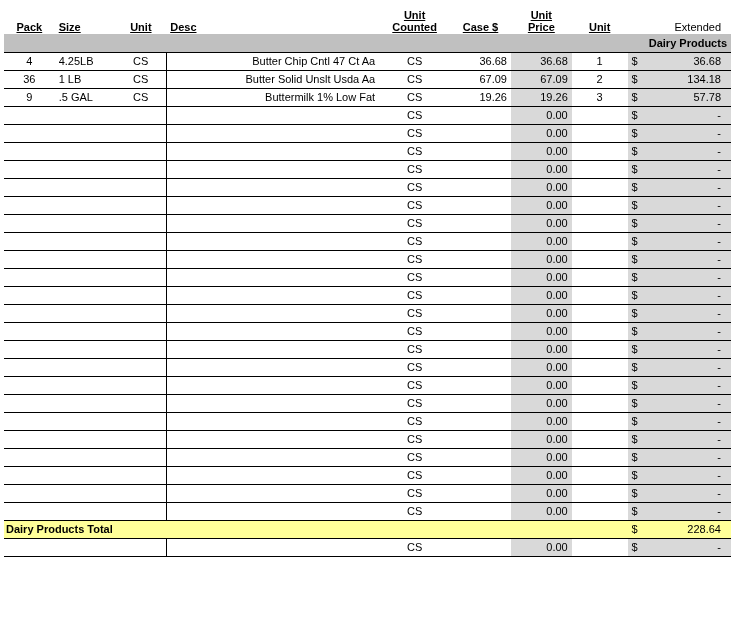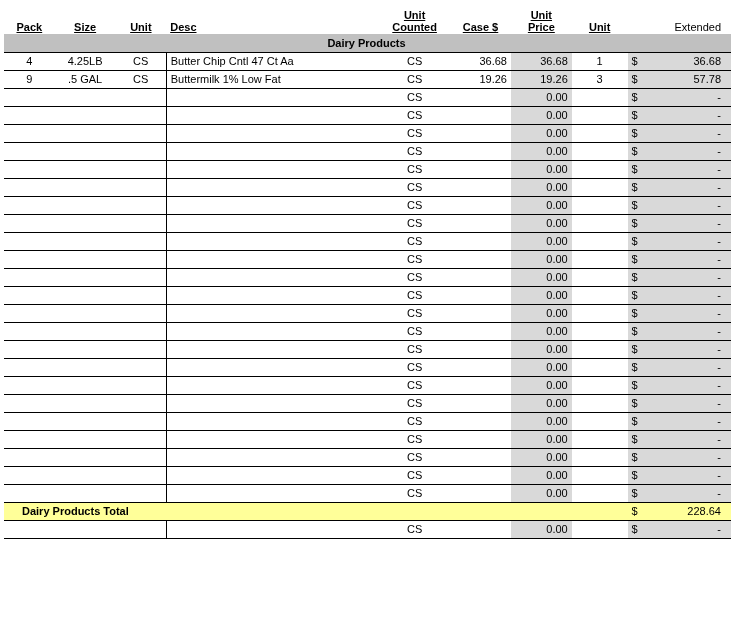--- a/index.html
+++ b/index.html
@@ -28,51 +28,51 @@
     text-align: center;
     vertical-align: bottom;
     border: none;
     height: 30px;
     padding-bottom: 1px;
   }
   thead th.two-line {
     line-height: 1.1;
   }
   .col-pack   { width: 50px; text-align: center; }
-  .col-size   { width: 60px; text-align: center; }
+  .col-size   { width: 60px; text-align: left; }
   .col-unit   { width: 50px; text-align: center; }
-  .col-desc   { width: 210px; text-align: left; }
+  .col-desc   { width: 210px; text-align: right; }
   .col-uc     { width: 70px; text-align: center; }
   .col-case   { width: 60px; text-align: right; }
   .col-uprice { width: 60px; text-align: right; }
   .col-count  { width: 55px; text-align: center; }
   .col-dollar { width: 18px; text-align: left; }
   .col-ext    { width: 84px; text-align: right; padding-right: 10px; }
 
   tr.section-head td {
     background: #c0c0c0;
     border-bottom: 1px solid #000;
     font-weight: bold;
   }
-  tr.section-head td:first-child { text-align: center; padding-left: 2px; }
+  tr.section-head td:first-child { text-align: right; padding-left: 2px; }
 
   tr.data td {
     border-bottom: 1px solid #000;
   }
   tr.data td.col-desc { border-left: 1px solid #000; }
 
   .shade { background: #d9d9d9; }
 
   tr.total td {
     background: #ffff99;
     border-top: 1px solid #000;
     border-bottom: 1px solid #000;
     font-weight: bold;
   }
-  tr.total td:first-child { text-align: left; padding-left: 18px; }
+  tr.total td:first-child { text-align: left; padding-left: 2px; }
   tr.total td.col-ext { font-weight: normal; }
   tr.total td.col-dollar { font-weight: normal; }
 
   thead th.col-ext { text-decoration: none; font-weight: normal; }
 </style>
 </head>
 <body>
 
 <table>
   <colgroup>
@@ -111,20 +111,32 @@
         <td class="col-unit">CS</td>
         <td class="col-desc">Butter Chip Cntl 47 Ct Aa</td>
         <td class="col-uc">CS</td>
         <td class="col-case">36.68</td>
         <td class="col-uprice shade">36.68</td>
         <td class="col-count">1</td>
         <td class="col-dollar shade">$</td>
         <td class="col-ext shade">36.68</td>
       </tr>
       <tr class="data">
+        <td class="col-pack">36</td>
+        <td class="col-size">1 LB</td>
+        <td class="col-unit">CS</td>
+        <td class="col-desc">Butter Solid Unslt Usda Aa</td>
+        <td class="col-uc">CS</td>
+        <td class="col-case">67.09</td>
+        <td class="col-uprice shade">67.09</td>
+        <td class="col-count">2</td>
+        <td class="col-dollar shade">$</td>
+        <td class="col-ext shade">134.18</td>
+      </tr>
+      <tr class="data">
         <td class="col-pack">9</td>
         <td class="col-size">.5 GAL</td>
         <td class="col-unit">CS</td>
         <td class="col-desc">Buttermilk 1% Low Fat</td>
         <td class="col-uc">CS</td>
         <td class="col-case">19.26</td>
         <td class="col-uprice shade">19.26</td>
         <td class="col-count">3</td>
         <td class="col-dollar shade">$</td>
         <td class="col-ext shade">57.78</td>

